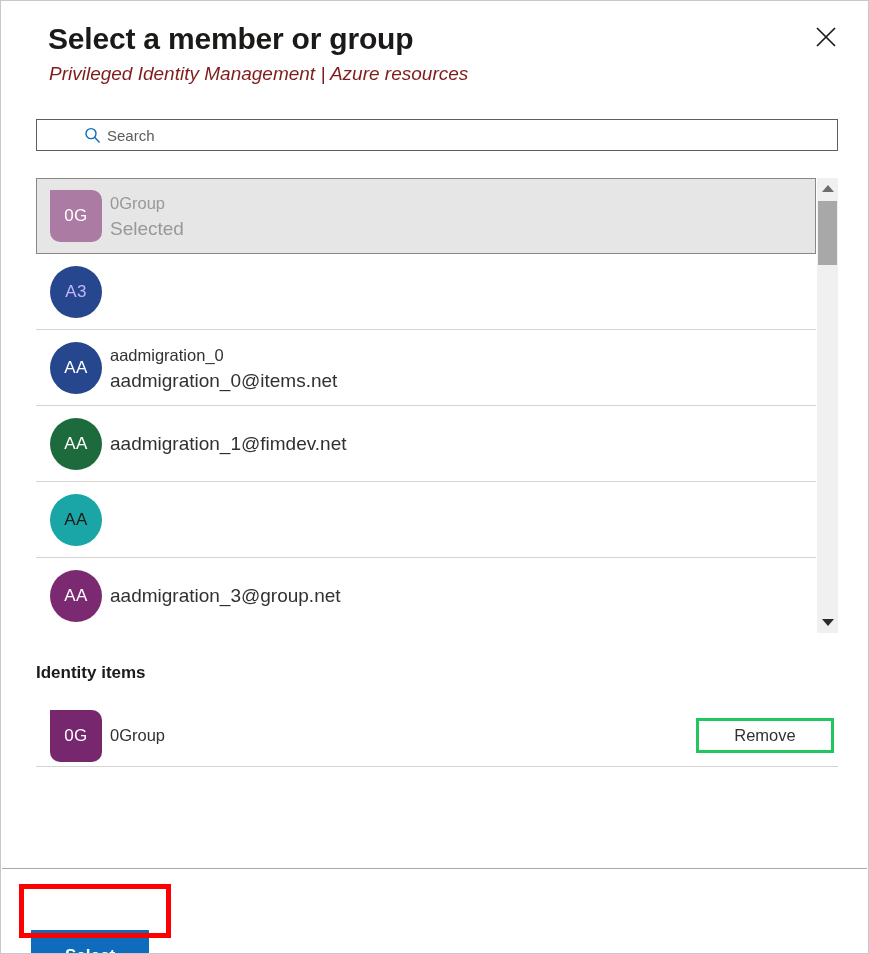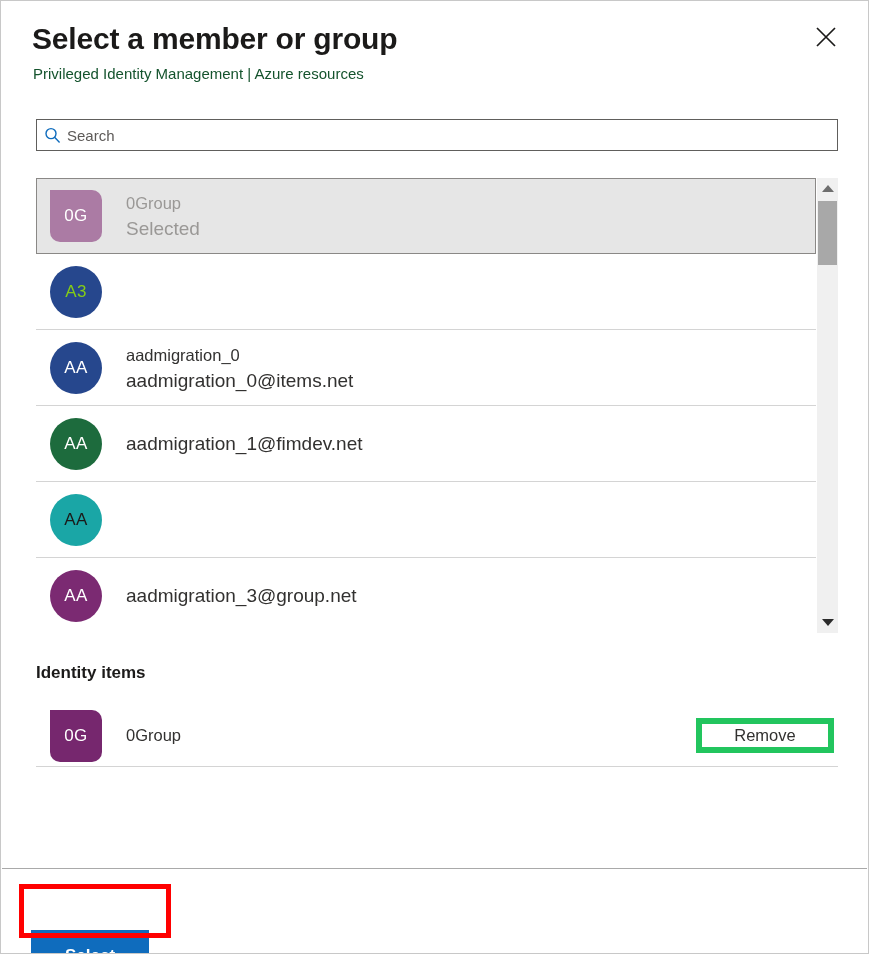--- a/index.html
+++ b/index.html
@@ -20,34 +20,36 @@
     box-sizing: border-box;
     background: #ffffff;
     border: 1px solid #c8c8c8;
     overflow: hidden;
   }
 
   
   .header {
     position: relative;
     padding: 18px 30px 0 31px;
+    margin-left: 16px;
   }
   .title {
     font-size: 30px;
     font-weight: 600;
     color: #1b1a19;
     letter-spacing: -0.2px;
     line-height: 40px;
     margin: 0;
   }
   .subtitle {
-    font-size: 15px;
-    color: #14532d;
+    font-size: 19px;
+    color: #7f1d1d;
     line-height: 20px;
     margin: 5px 0 0 1px;
+    font-style: italic;
   }
   .close-btn {
     position: absolute;
     top: 18px;
     right: 24px;
     width: 36px;
     height: 36px;
     display: flex;
     align-items: center;
     justify-content: center;
@@ -60,20 +62,21 @@
 
   
   .search-wrap {
     margin: 35px 30px 0 35px;
     height: 32px;
     border: 1px solid #605e5c;
     background: #ffffff;
     display: flex;
     align-items: center;
     box-sizing: border-box;
+    padding-left: 40px;
   }
   .search-icon {
     width: 30px;
     flex: 0 0 30px;
     display: flex;
     align-items: center;
     justify-content: center;
     color: #0f6cbd;
   }
   .search-input {
@@ -125,21 +128,21 @@
   .avatar {
     flex: 0 0 auto;
     width: 52px;
     height: 52px;
     display: flex;
     align-items: center;
     justify-content: center;
     font-size: 17px;
     color: #ffffff;
     letter-spacing: 0.3px;
-    margin-right: 24px;
+    margin-right: 8px;
     user-select: none;
   }
   .avatar.user { border-radius: 50%; }
   .avatar.group { border-radius: 0 10px 10px 10px; }
 
   .row-text {
     display: flex;
     flex-direction: column;
     justify-content: center;
     min-width: 0;
@@ -221,21 +224,21 @@
   .selected-row .sel-name {
     font-size: 16.5px;
     color: #323130;
     flex: 1 1 auto;
   }
   .remove-btn {
     flex: 0 0 auto;
     min-width: 138px;
     height: 35px;
     background: #ffffff;
-    border: 6px solid #22c55e;
+    border: 3px solid #22c55e;
     font-family: "Liberation Sans", sans-serif;
     font-size: 16.5px;
     color: #323130;
     cursor: pointer;
     margin-right: 4px;
   }
 
   
   .footer {
     position: absolute;
@@ -301,21 +304,21 @@
   <div class="results-area">
     <div class="results-list" id="results-list">
         <div class="row selected">
           <div class="avatar group" style="background: rgb(171, 123, 164); color: rgb(255, 255, 255);">0G</div>
           <div class="row-text">
             <div class="row-primary">0Group</div>
             <div class="row-secondary">Selected</div>
           </div>
         </div>
         <div class="row">
-          <div class="avatar user" style="background: rgb(38, 71, 141); color: #84cc16;">A3</div>
+          <div class="avatar user" style="background: rgb(38, 71, 141); color: #c4b5fd;">A3</div>
         </div>
         <div class="row">
           <div class="avatar user" style="background: rgb(38, 71, 141); color: rgb(255, 255, 255);">AA</div>
           <div class="row-text">
             <div class="row-primary">aadmigration_0</div>
             <div class="row-secondary">aadmigration_0@items.net</div>
           </div>
         </div>
         <div class="row">
           <div class="avatar user" style="background: rgb(29, 107, 61); color: rgb(255, 255, 255);">AA</div>

